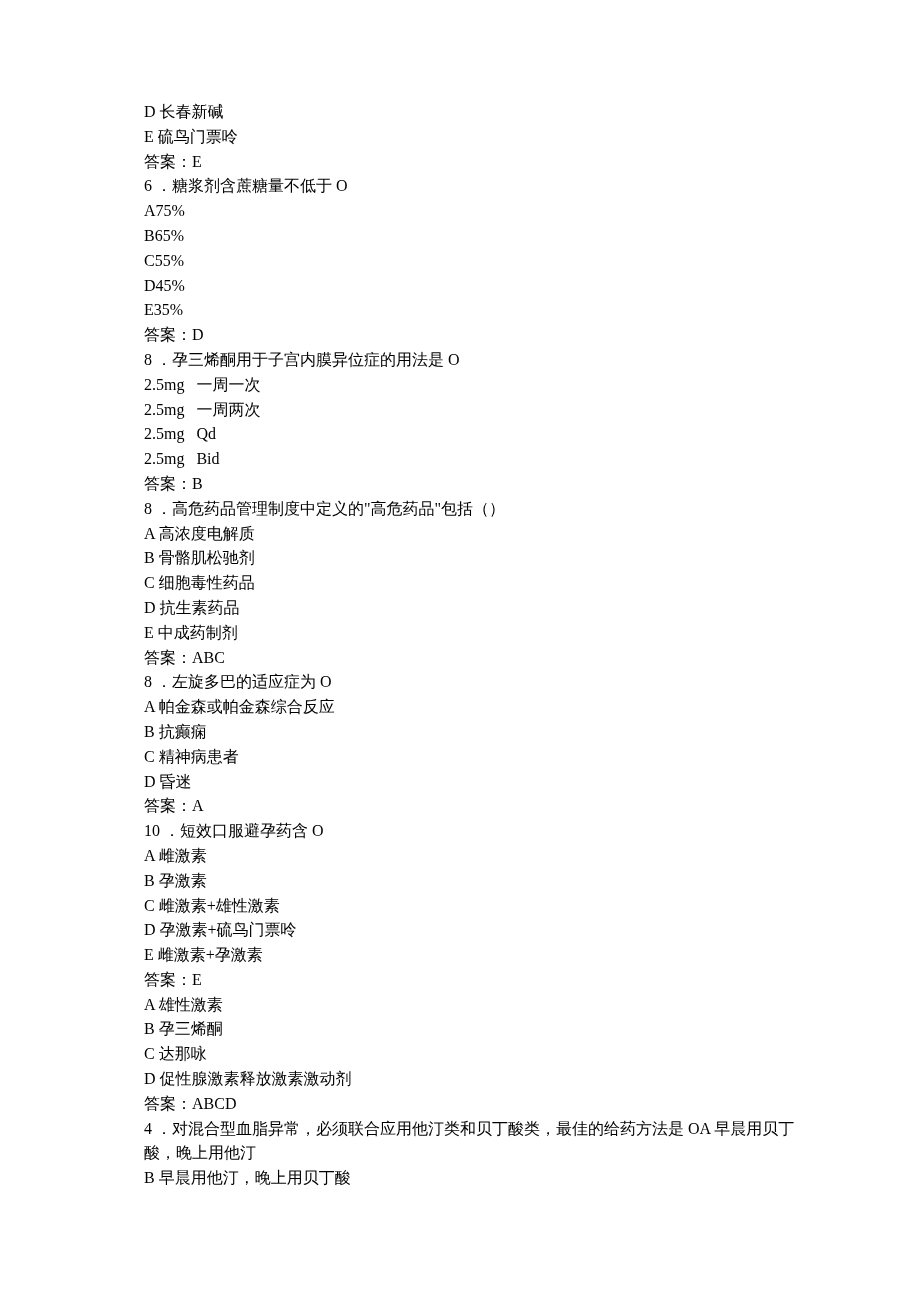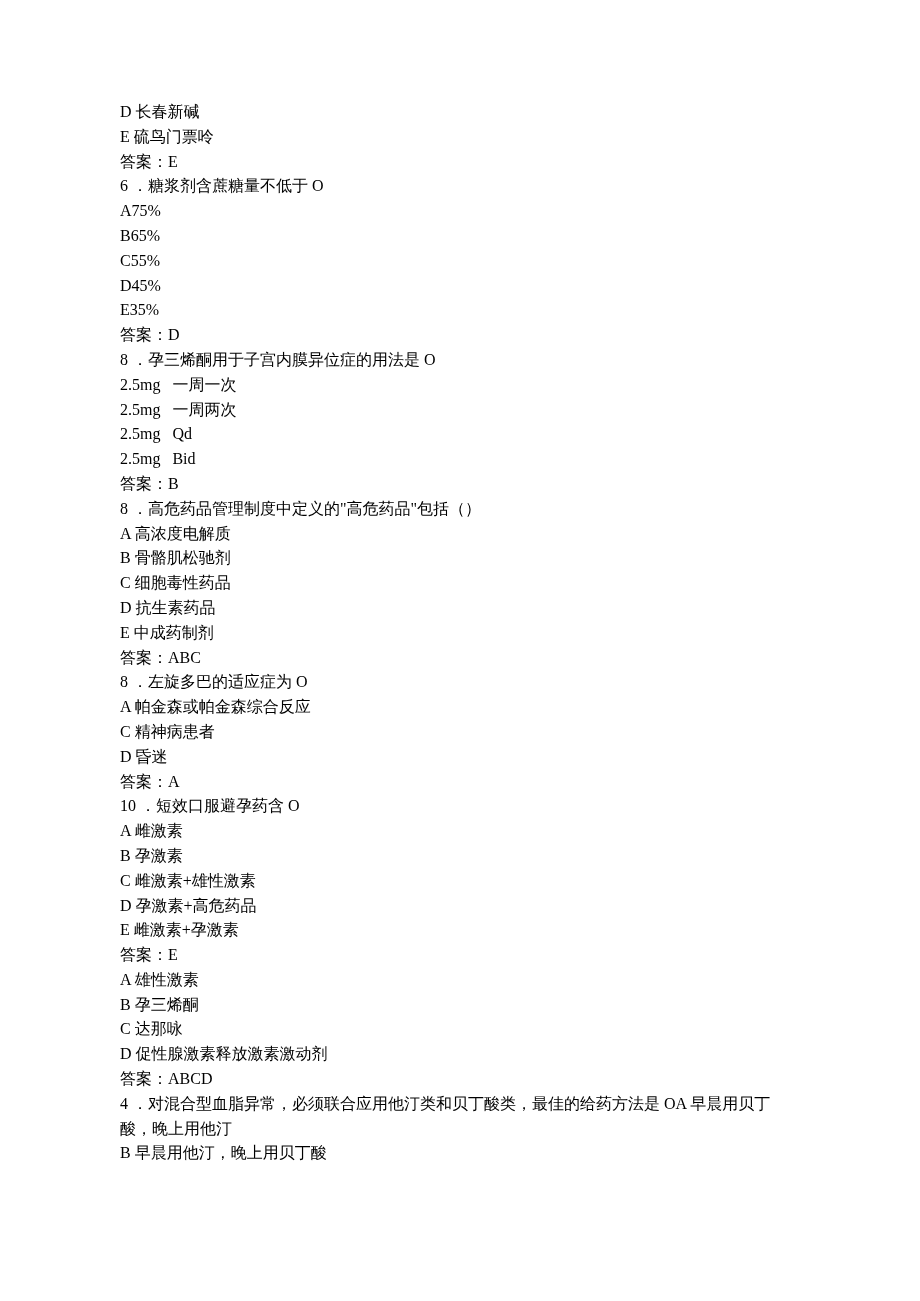--- a/index.html
+++ b/index.html
@@ -11,20 +11,21 @@
   body {
     font-family: "SimSun", "宋体", serif;
     font-size: 16px;
     color: #000;
     line-height: 1.55;
     padding: 100px 120px 60px 120px;
     box-sizing: border-box;
   }
   .line {
     white-space: pre-wrap;
+    margin-left: 24px;
   }
 </style>
 </head>
 <body>
 
 <div id="content">
     <div class="line">D 长春新碱</div>
     <div class="line">E 硫鸟门票呤</div>
     <div class="line">答案：E</div>
     <div class="line">6 ．糖浆剂含蔗糖量不低于 O</div>
@@ -42,28 +43,29 @@
     <div class="line">答案：B</div>
     <div class="line">8 ．高危药品管理制度中定义的"高危药品"包括（）</div>
     <div class="line">A 高浓度电解质</div>
     <div class="line">B 骨骼肌松驰剂</div>
     <div class="line">C 细胞毒性药品</div>
     <div class="line">D 抗生素药品</div>
     <div class="line">E 中成药制剂</div>
     <div class="line">答案：ABC</div>
     <div class="line">8 ．左旋多巴的适应症为 O</div>
     <div class="line">A 帕金森或帕金森综合反应</div>
+    <div class="line">B 抗癫痫</div>
     <div class="line">C 精神病患者</div>
     <div class="line">D 昏迷</div>
     <div class="line">答案：A</div>
     <div class="line">10 ．短效口服避孕药含 O</div>
     <div class="line">A 雌激素</div>
     <div class="line">B 孕激素</div>
     <div class="line">C 雌激素+雄性激素</div>
-    <div class="line">D 孕激素+高危药品</div>
+    <div class="line">D 孕激素+硫鸟门票呤</div>
     <div class="line">E 雌激素+孕激素</div>
     <div class="line">答案：E</div>
     <div class="line">A 雄性激素</div>
     <div class="line">B 孕三烯酮</div>
     <div class="line">C 达那咏</div>
     <div class="line">D 促性腺激素释放激素激动剂</div>
     <div class="line">答案：ABCD</div>
     <div class="line">4 ．对混合型血脂异常，必须联合应用他汀类和贝丁酸类，最佳的给药方法是 OA 早晨用贝丁酸，晚上用他汀</div>
     <div class="line">B 早晨用他汀，晚上用贝丁酸</div>
   </div>

